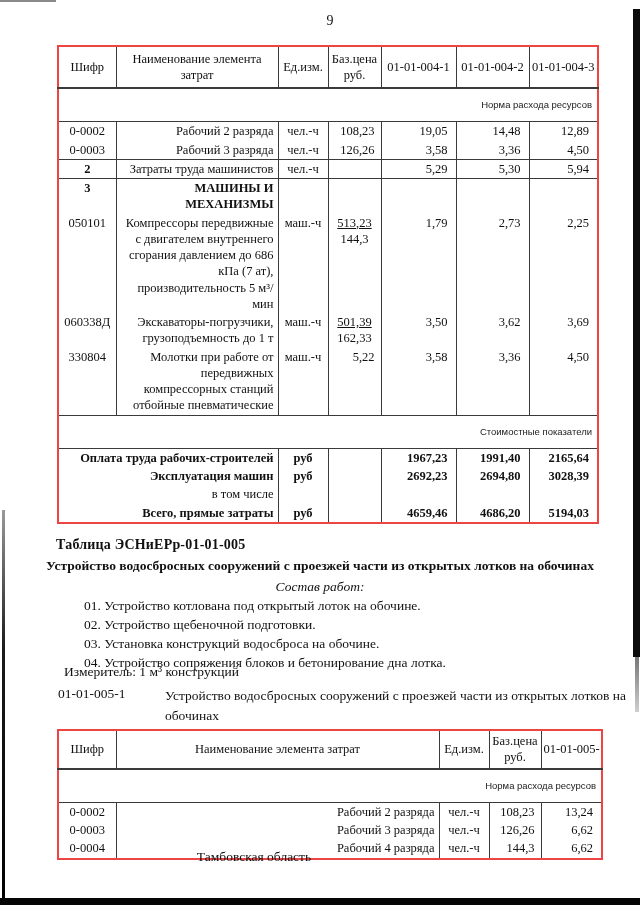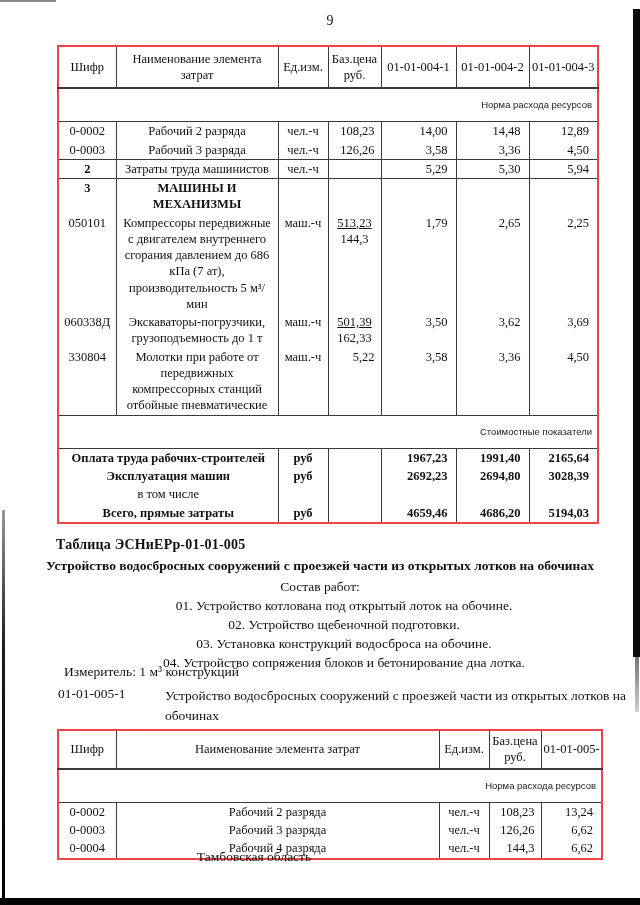--- a/index.html
+++ b/index.html
@@ -28,32 +28,32 @@
   .nw{white-space:nowrap;}
   .note td{border-left:none;border-right:none;border-top:1px solid #3a3a3a;
         border-bottom:1px solid #3a3a3a;text-align:right;
         font-family:"Liberation Sans","DejaVu Sans",sans-serif;font-size:9.5px;
         color:#222;padding:10px 5px;}
   .bt td{border-top:1px solid #3a3a3a;}
   td.code{text-align:center;}
   td.unit{text-align:center;}
   td.num{text-align:right;padding-right:6px;}
   td.val{text-align:right;padding-right:8px;}
-  td.nm{text-align:center;}
+  td.nm{text-align:right;}
   .b{font-weight:bold;}
   .frac{text-align:center;}
   .frac .ftop{display:block;text-decoration:underline;}
   .frac .fbot{display:block;}
   .costname{padding-left:7px;}
 
   .abs{position:absolute;}
   .tlabel{left:56px;top:537px;font-weight:bold;font-size:14px;letter-spacing:.2px;}
   .title{left:30px;top:558px;width:580px;text-align:center;font-weight:bold;font-size:13.5px;}
-  .works-label{left:30px;top:579px;width:580px;text-align:center;font-size:13.5px;}
-  .works{left:84px;top:598px;width:520px;font-size:13.5px;text-align:center;}
+  .works-label{left:30px;top:579px;width:580px;text-align:center;font-style:italic;font-size:13.5px;}
+  .works{left:84px;top:598px;width:520px;font-size:13.5px;}
   .works div{height:19px;}
   .measure{left:64px;top:664px;font-weight:normal;font-size:13.5px;}
   .itemcode{left:58px;top:686px;font-size:13.5px;}
   .itemdesc{left:165px;top:686px;width:480px;font-size:13.5px;line-height:1.45;}
   .footer{left:0;top:849px;width:508px;text-align:center;font-size:13.5px;}
 </style>
 </head>
 <body>
 
 <div class="page">
@@ -87,21 +87,21 @@
       <th class="nw">01-01-004-3</th>
     </tr>
     <tr class="note">
       <td colspan="7">Норма расхода ресурсов</td>
     </tr>
     <tr>
       <td class="code">0-0002</td>
       <td class="nm">Рабочий 2 разряда</td>
       <td class="unit">чел.-ч</td>
       <td class="num">108,23</td>
-      <td class="val">14,00</td>
+      <td class="val">19,05</td>
       <td class="val">14,48</td>
       <td class="val">12,89</td>
     </tr>
     <tr>
       <td class="code">0-0003</td>
       <td class="nm">Рабочий 3 разряда</td>
       <td class="unit">чел.-ч</td>
       <td class="num">126,26</td>
       <td class="val">3,58</td>
       <td class="val">3,36</td>
@@ -127,21 +127,21 @@
     </tr>
     <tr>
       <td class="code">050101</td>
       <td class="nm">Компрессоры передвижные с двигателем внутреннего сгорания давлением до 686 кПа (7 ат), производительность 5 м³/мин</td>
       <td class="unit">маш.-ч</td>
       <td class="frac">
         <span class="ftop">513,23</span>
         <span class="fbot">144,3</span>
       </td>
       <td class="val">1,79</td>
-      <td class="val">2,65</td>
+      <td class="val">2,73</td>
       <td class="val">2,25</td>
     </tr>
     <tr>
       <td class="code">060338Д</td>
       <td class="nm">Экскаваторы-погрузчики, грузоподъемность до 1 т</td>
       <td class="unit">маш.-ч</td>
       <td class="frac">
         <span class="ftop">501,39</span>
         <span class="fbot">162,33</span>
       </td>

